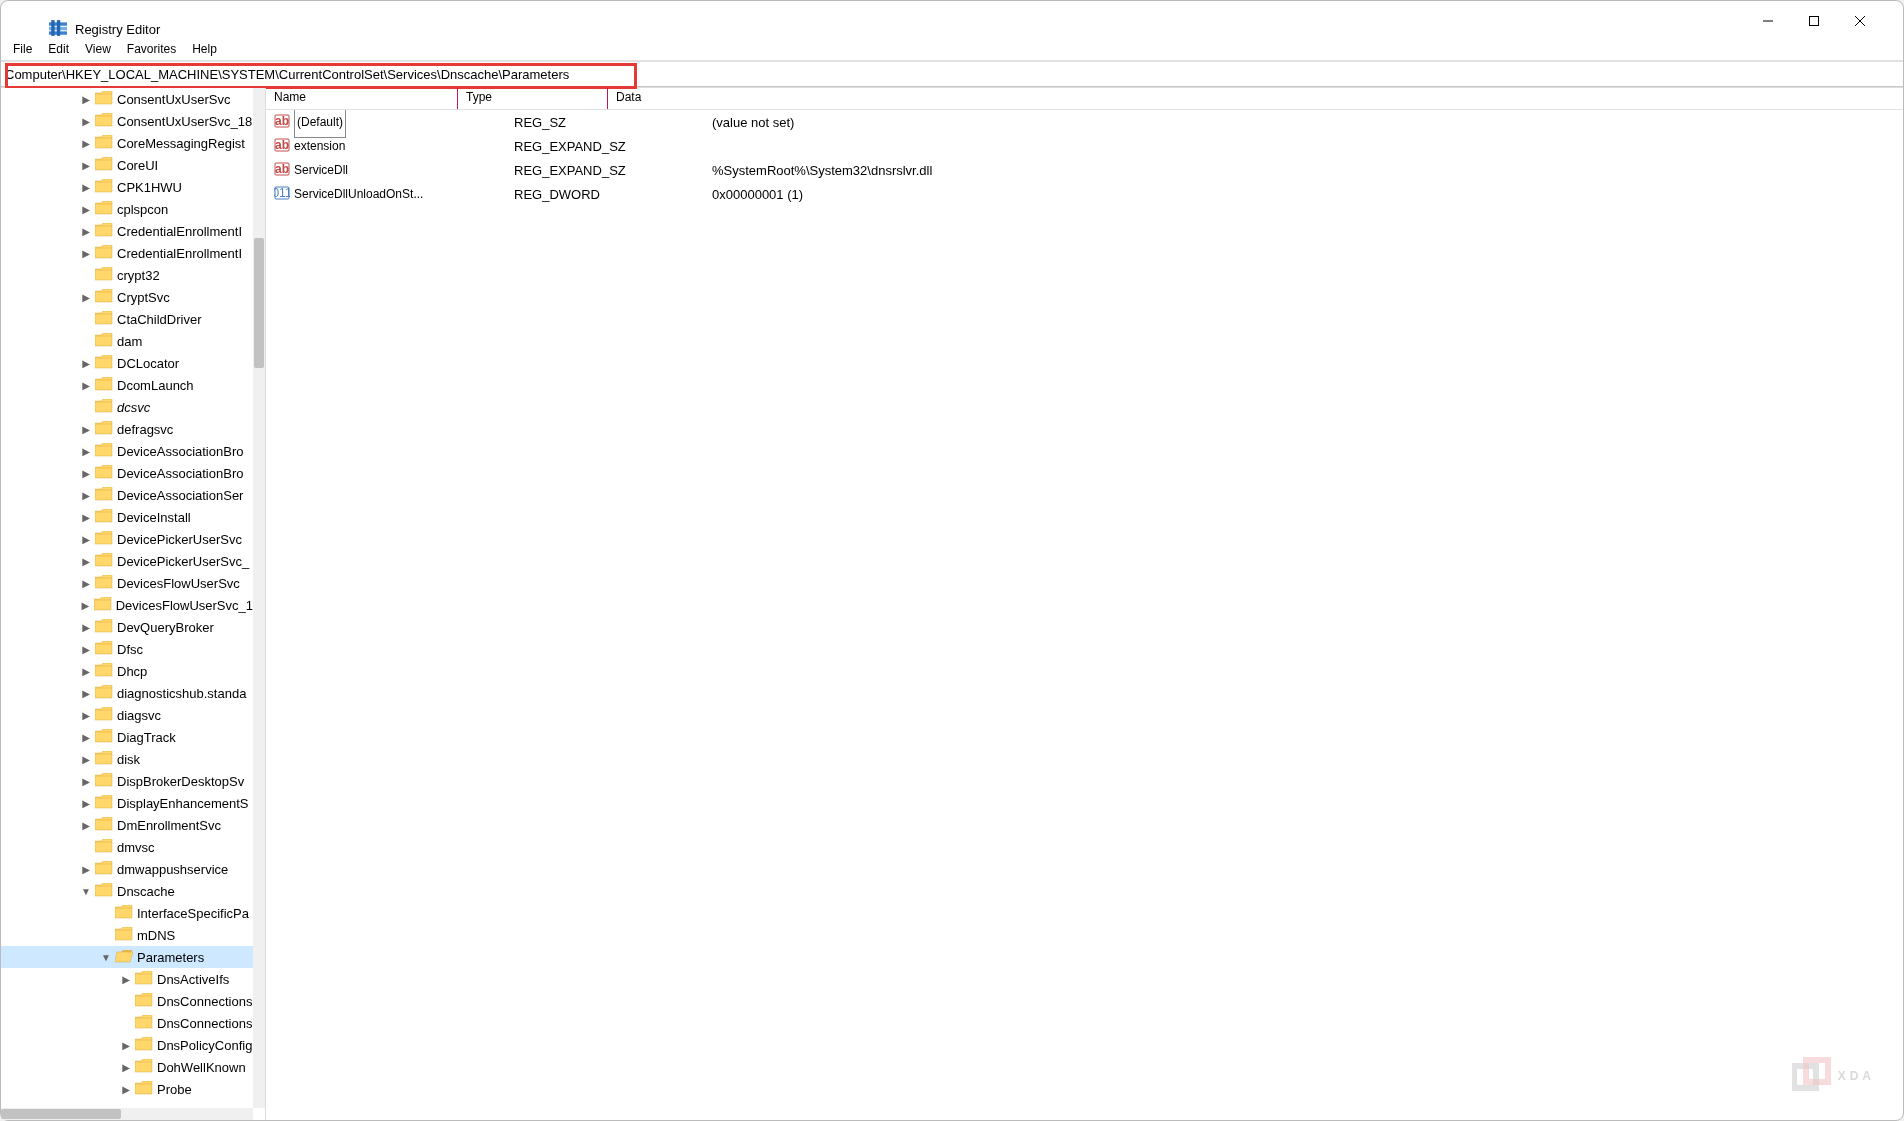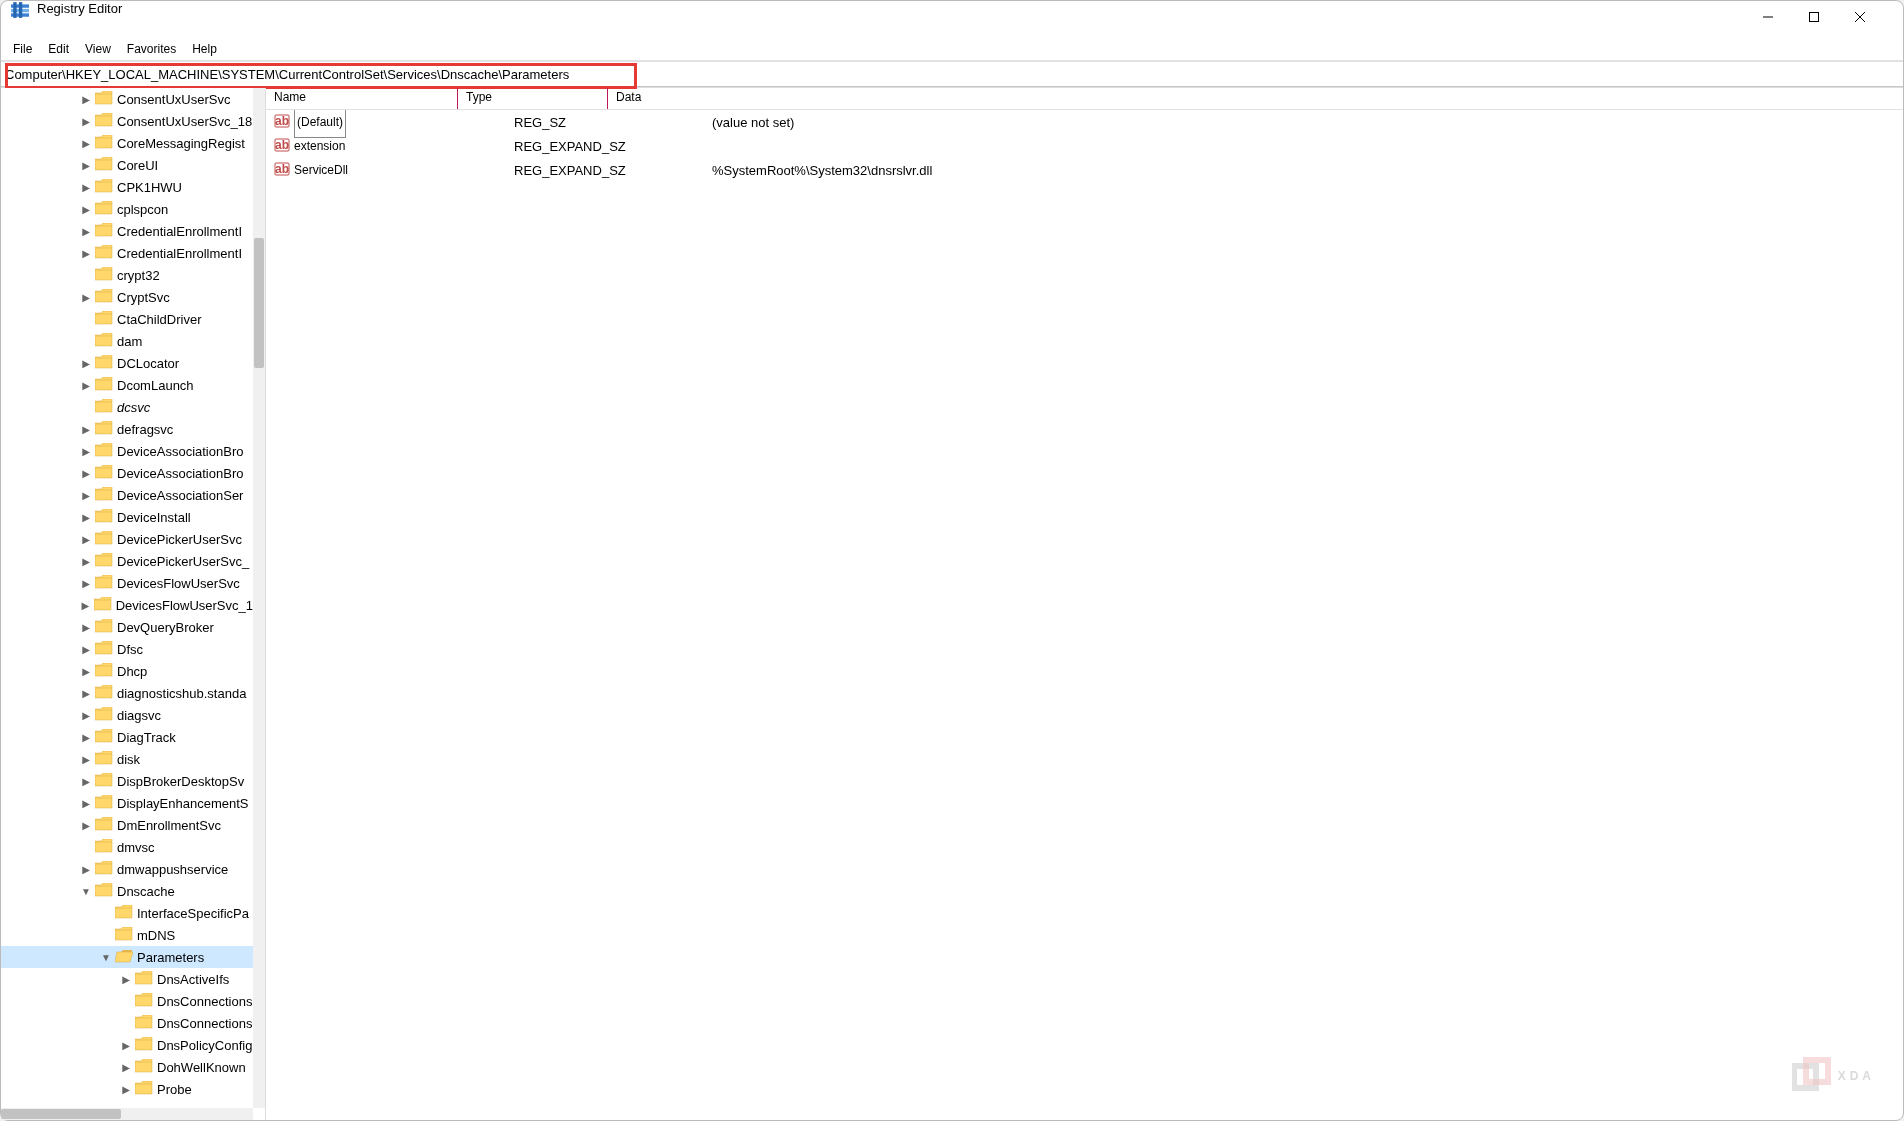--- a/index.html
+++ b/index.html
@@ -1,20 +1,20 @@
 <!DOCTYPE html>
 <html><head>
 <meta charset="utf-8">
 <style>
 * { margin:0; padding:0; box-sizing:border-box; font-family:"Segoe UI",Tahoma,sans-serif; font-size:12px; }
 html,body { width:1904px; height:1121px; background:#f0f0f0; overflow:hidden; }
 
 .outer { width:1904px; height:1121px; background:#fff; border:1px solid #bbb; border-radius:8px; display:flex; flex-direction:column; position:relative;}
 
-.titlebar { height:36px; display:flex; align-items:flex-start; padding:0 20px 0 10px; }
+.titlebar { height:36px; display:flex; align-items:flex-end; padding:0 20px 0 10px;margin-left:38px; }
 .titlebar .app-icon { width:18px; height:18px; margin-right:8px; }
 .titlebar .title { flex:0 0 auto; font-size:13px; }
 .titlebar .spacer { flex:1; }
 .win-btn { width:46px; height:32px; display:flex; align-items:center; justify-content:center; cursor:pointer; }
 
 .menubar { height:24px; display:flex; align-items:center; padding:0 4px; border-bottom:1px solid #e1e1e1; }
 .menubar .menu-item { padding:2px 8px; cursor:pointer; }
 
 .addr { height:26px; border-top:1px solid #e1e1e1; border-bottom:1px solid #c8c8c8; display:flex; align-items:center; }
 .addr input { width:100%; height:100%; border:none; outline:none; padding:0 4px; font-size:13px; }
@@ -514,20 +514,31 @@
             <div class="cell name">
               <span><svg class="val-icon" viewBox="0 0 16 16">
                   <rect x="1" y="2" width="14" height="12" rx="1" fill="#fff" stroke="#c04a4a"></rect>
                   <text x="8" y="12" font-size="8" text-anchor="middle" fill="#c04a4a" font-weight="bold">ab</text>
                 </svg></span>
               <span>ServiceDll</span>
             </div>
             <div class="cell type">REG_EXPAND_SZ</div>
             <div class="cell data">%SystemRoot%\System32\dnsrslvr.dll</div>
           </div>
+          <div class="row">
+            <div class="cell name">
+              <span><svg class="val-icon" viewBox="0 0 16 16">
+                  <rect x="1" y="2" width="14" height="12" rx="1" fill="#fff" stroke="#4a7fc1"></rect>
+                  <text x="8" y="12" font-size="8" text-anchor="middle" fill="#4a7fc1" font-family="monospace">011</text>
+                </svg></span>
+              <span>ServiceDllUnloadOnSt...</span>
+            </div>
+            <div class="cell type">REG_DWORD</div>
+            <div class="cell data">0x00000001 (1)</div>
+          </div>
         </div>
        <div class="watermark">
         <span class="wm-cube">
           <svg viewBox="0 0 40 40" width="40" height="40">
             <rect x="2" y="10" width="22" height="22" fill="none" stroke="#c7c7c7" stroke-width="6"></rect>
             <rect x="14" y="4" width="22" height="22" fill="none" stroke="#e28b8b" stroke-width="6" opacity=".6"></rect>
           </svg>
         </span>
         <span>XDA</span>
       </div>

